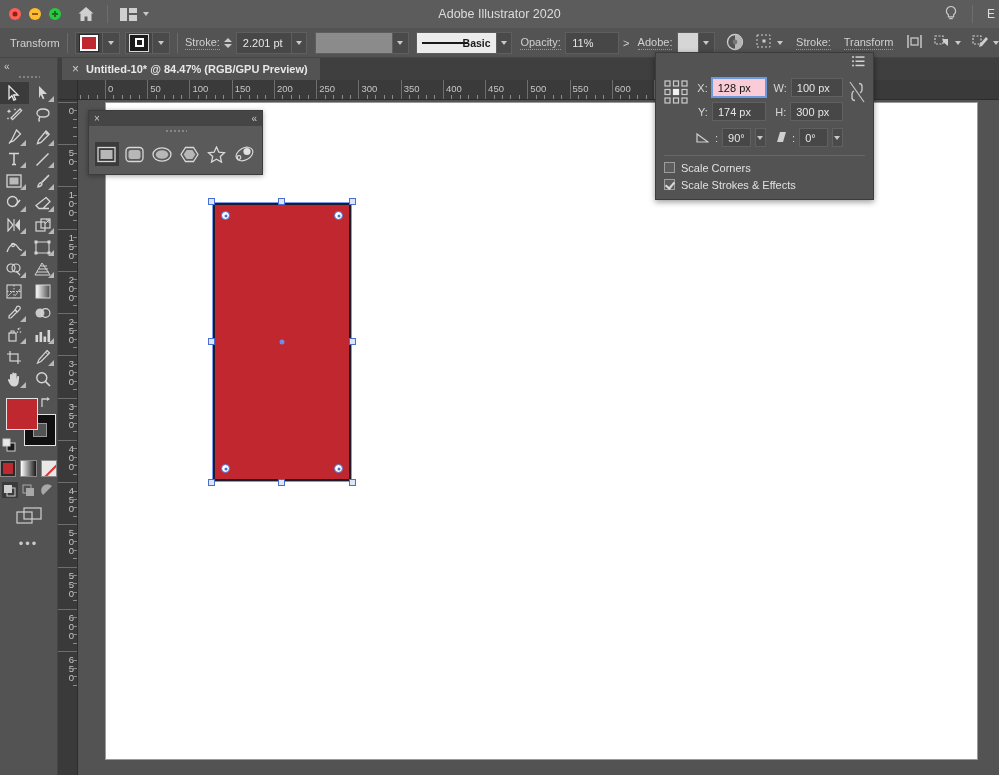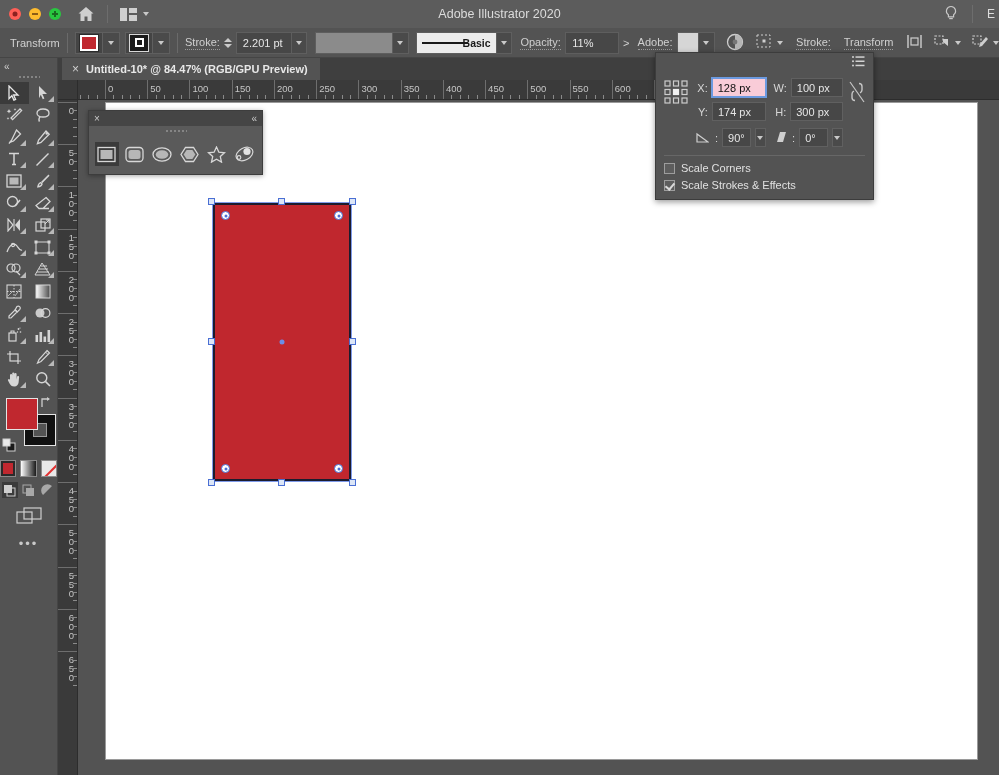--- a/index.html
+++ b/index.html
@@ -212,21 +212,21 @@
     background:#474747; border:1px solid #606060; height:19px; width:60px;
     color:#e6e6e6; font-size:11px; display:flex; align-items:center; padding:0 5px;
     font-family:"Liberation Sans",sans-serif;
   }
   .tp-input.active { background:#f9ccd8; color:#111; border:1px solid #6c9ae0;
     outline:1px solid #6c9ae0; width:62px; }
   .tp-dd { width:19px;height:19px;background:#4a4a4a;border:1px solid #606060;
     display:flex;align-items:center;justify-content:center; }
   #refgrid { position:absolute; left:8px; top:27px; width:24px;height:24px; }
   #linkicon { position:absolute; right:8px; top:28px; }
-  .tp-chk-row { display:flex; align-items:center; gap:6px; padding:0 8px; margin-top:3px; }
+  .tp-chk-row { display:flex; align-items:flex-start; gap:6px; padding:0 8px; margin-top:3px; }
   .chkbox { width:11px;height:11px;background:#5d5d5d;border:1px solid #9d9d9d; position:relative; }
   .chkbox.on::after {
     content:""; position:absolute; left:2px; top:0px; width:4px;height:7px;
     border-right:2px solid #dadada; border-bottom:2px solid #dadada;
     transform:rotate(40deg);
   }
   .tp-chk-lab { font-size:11px; color:#e0e0e0; }
   #tp-sep { height:1px; background:#676767; margin:8px 8px 6px 8px; }
 </style>
 </head>

